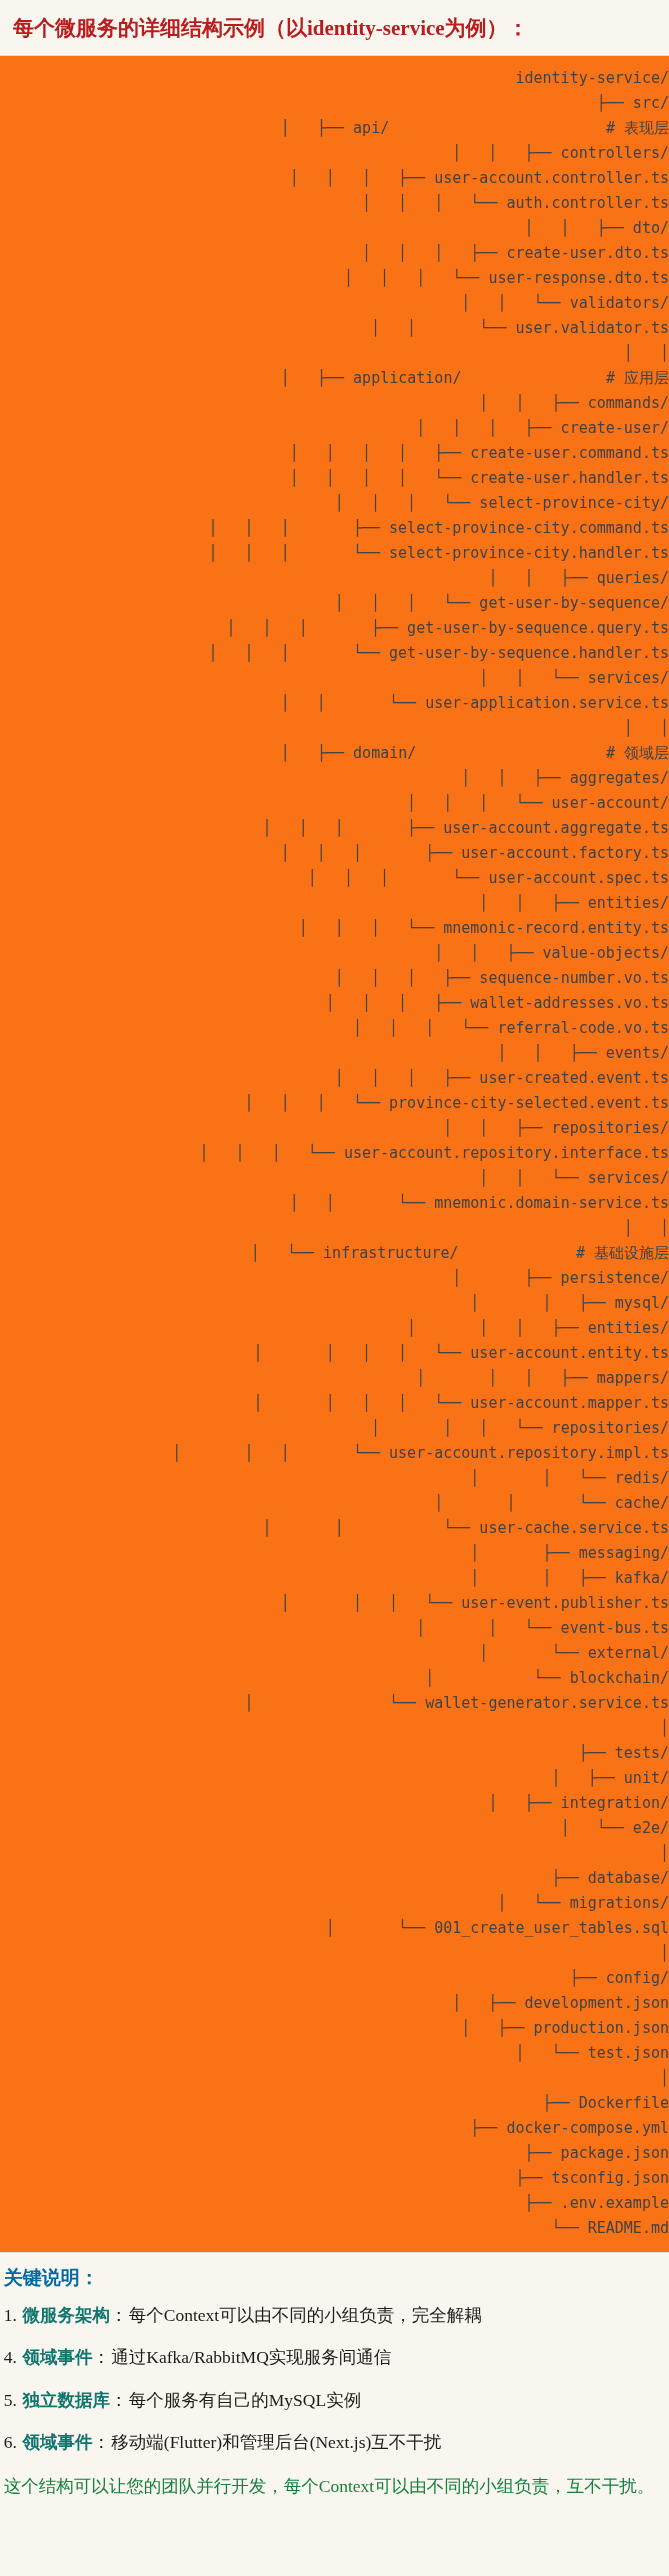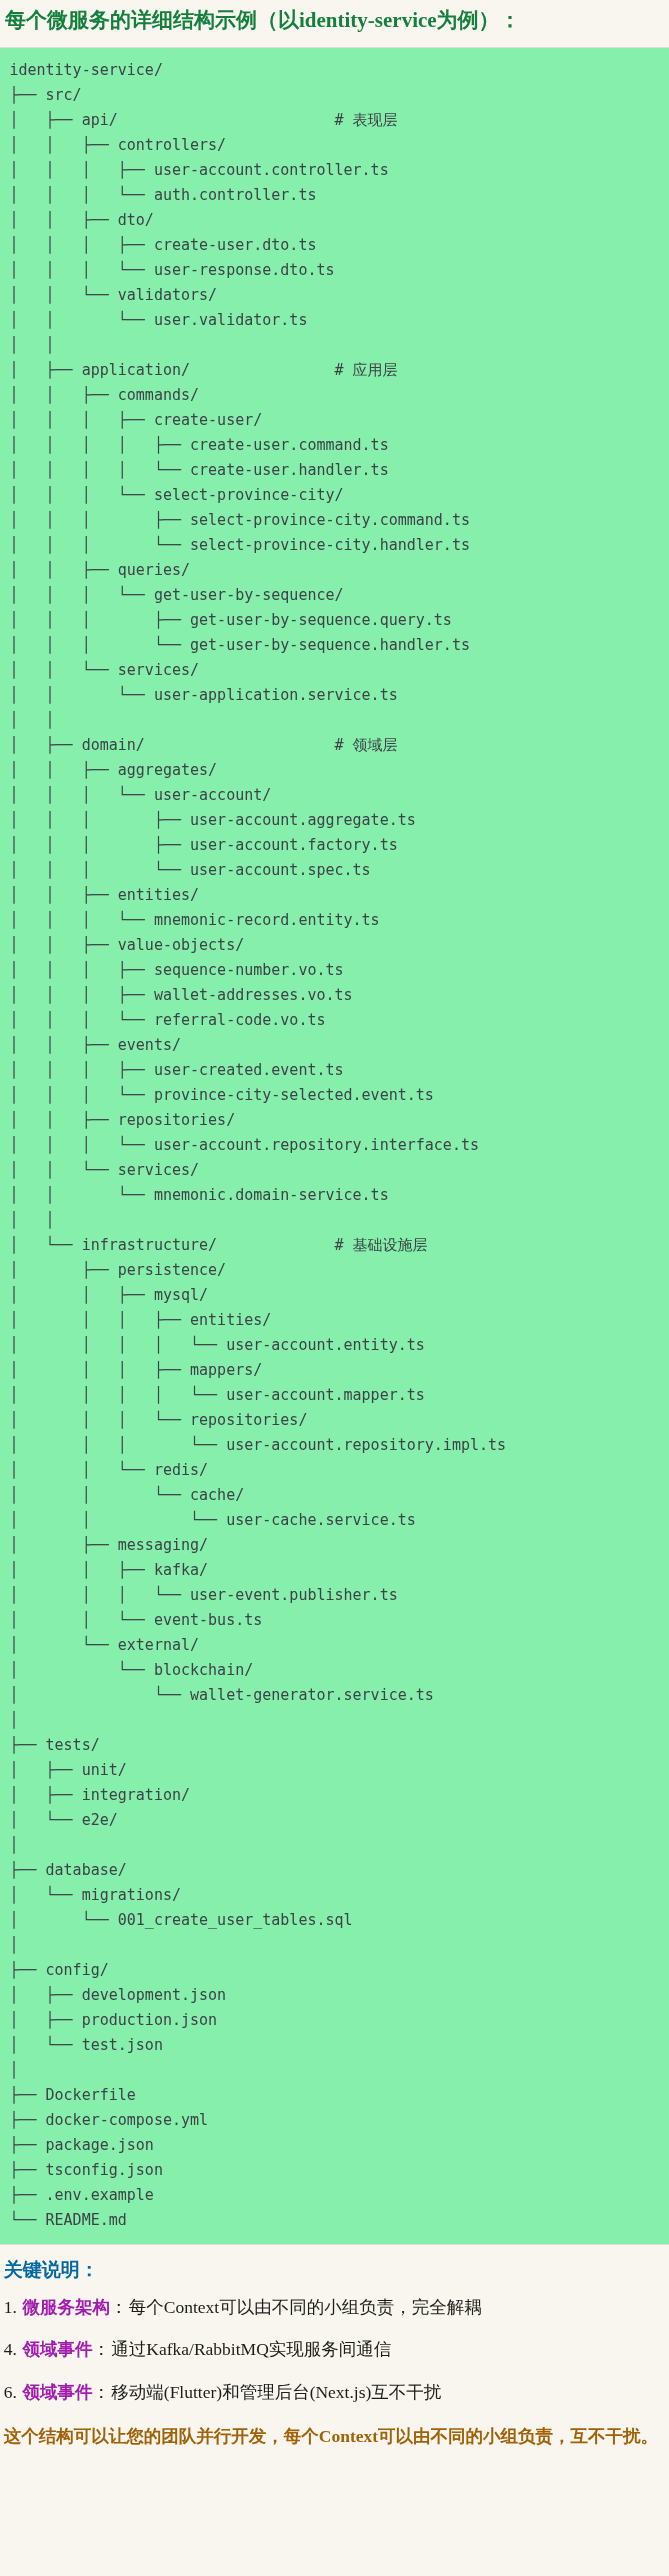--- a/index.html
+++ b/index.html
@@ -4,58 +4,58 @@
 <style>
   * { box-sizing: border-box; }
   html, body { margin: 0; padding: 0; }
   body {
     width: 669px; height: 2576px; overflow: hidden;
     background: #f8f6ef;
     font-family: "Liberation Serif", serif;
     color: #1d1c1a;
   }
   .title {
-    margin: 0; padding: 6.3px 5px 0 5px;
+    margin: 8px; padding: 6.3px 5px 0 5px;
     font-size: 21px; font-weight: bold; line-height: 29px;
-    color: #15803d;
+    color: #b91c1c;
   }
   .codeblock {
     margin-top: 11.3px;
     border-top: 0.6px solid #e0ddd4;
     border-bottom: 0.6px solid #e0ddd4;
-    background: #86efac;
+    background: #f97316;
     padding: 10.6px 0 10.6px 9.4px;
     overflow: hidden;
+    text-align: right;
   }
   .tree {
     margin: 0;
     font-family: "DejaVu Sans Mono", monospace;
     font-size: 15px; line-height: 25px;
     color: #3d4247;
     white-space: pre;
   }
   .notes { padding: 12.5px 5px 0 3.8px; }
   .notes-heading {
     margin: 0 0 11.3px 0;
     font-size: 19px; font-weight: bold; line-height: 26px;
     color: #0369a1;
   }
   .note-item {
     font-size: 17.5px; line-height: 25px;
     margin-bottom: 17.5px;
     white-space: nowrap;
   }
   .note-item .num { margin-right: 5.6px; }
-  .note-item .term { font-weight: bold; color: #a21caf; }
+  .note-item .term { font-weight: bold; color: #0f766e; }
   .note-item .sep { margin-right: 1.3px; }
   .closing {
     margin: 19px 0 0 0;
     font-size: 17.5px; line-height: 25px;
-    color: #a16207;
-    font-weight: bold;
+    color: #15803d;
   }
 </style>
 </head>
 <body>
 
 <div class="page">
 
   <h2 class="title">每个微服务的详细结构示例（以identity-service为例）：</h2>
 
   <section class="codeblock">
@@ -152,20 +152,23 @@
     <h3 class="notes-heading">关键说明：</h3>
 
     <div class="notes-list">
       <div class="note-item">
         <span class="num">1.</span><strong class="term">微服务架构</strong><span class="sep">：</span><span class="desc">每个Context可以由不同的小组负责，完全解耦</span>
       </div>
       <div class="note-item">
         <span class="num">4.</span><strong class="term">领域事件</strong><span class="sep">：</span><span class="desc">通过Kafka/RabbitMQ实现服务间通信</span>
       </div>
       <div class="note-item">
+        <span class="num">5.</span><strong class="term">独立数据库</strong><span class="sep">：</span><span class="desc">每个服务有自己的MySQL实例</span>
+      </div>
+      <div class="note-item">
         <span class="num">6.</span><strong class="term">领域事件</strong><span class="sep">：</span><span class="desc">移动端(Flutter)和管理后台(Next.js)互不干扰</span>
       </div>
     </div>
 
     <p class="closing">这个结构可以让您的团队并行开发，每个Context可以由不同的小组负责，互不干扰。</p>
   </section>
 
 </div>
 
 

